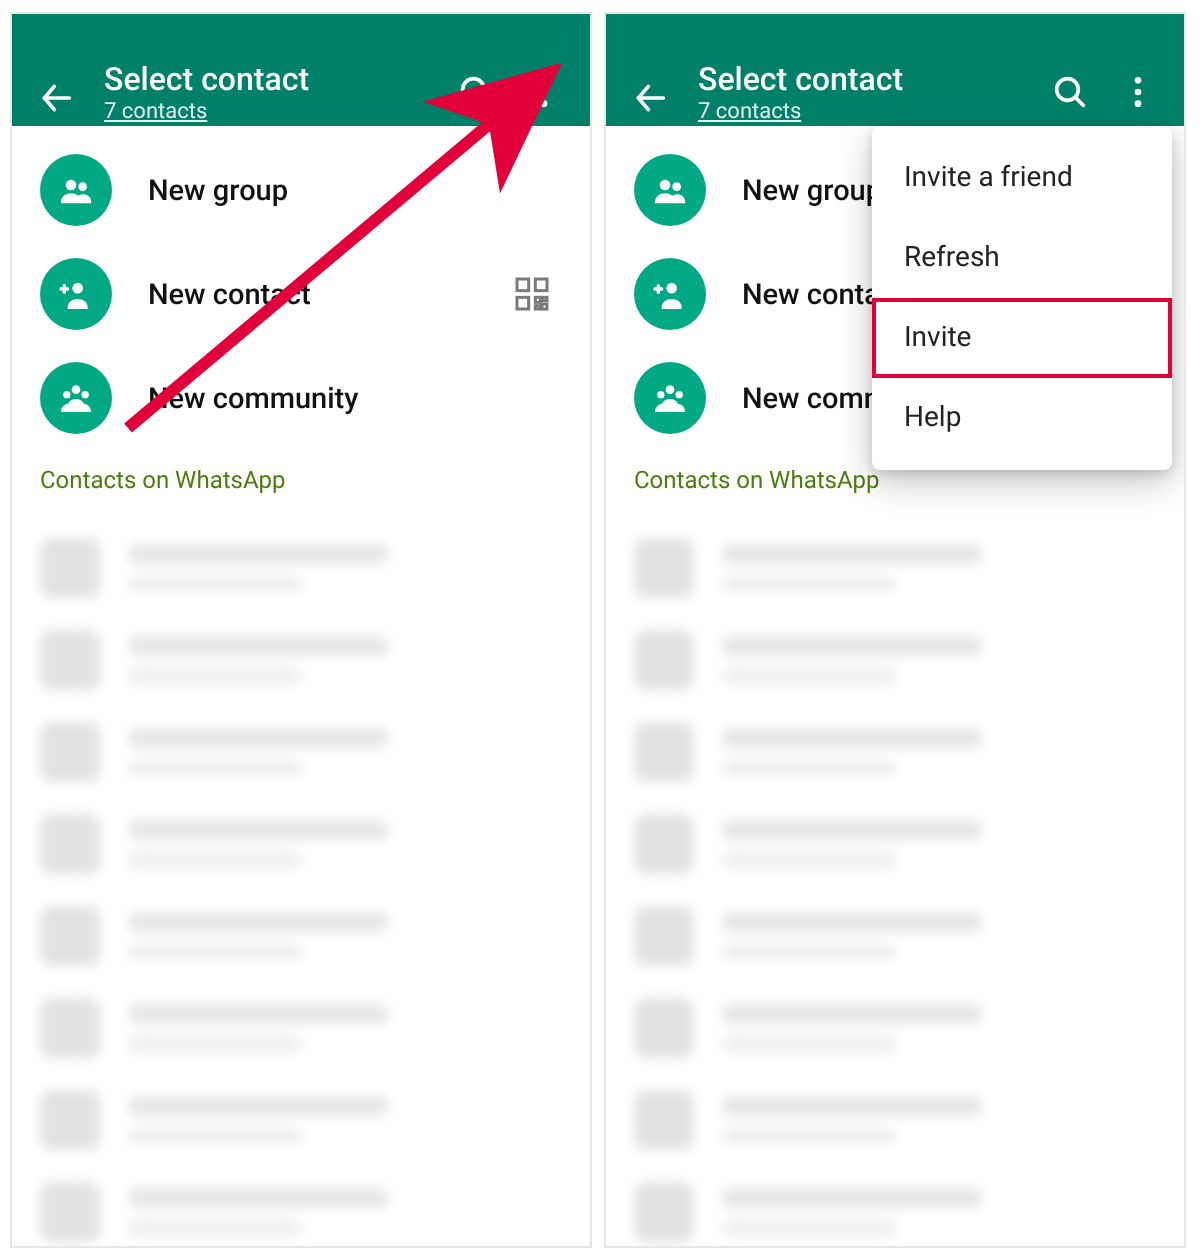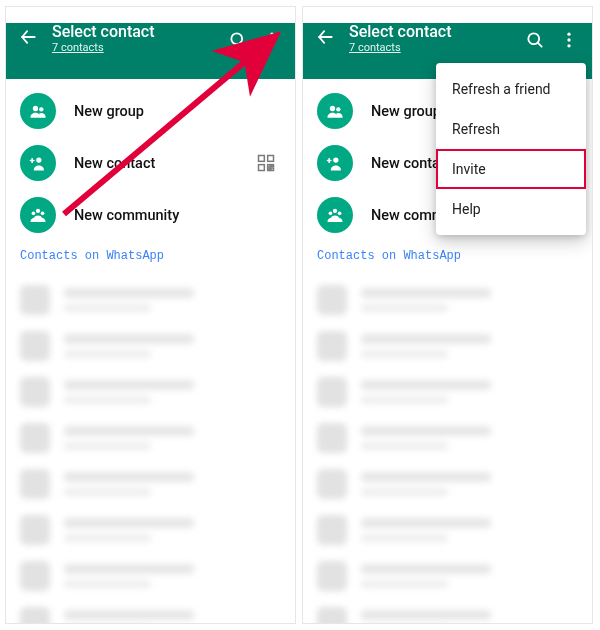--- a/index.html
+++ b/index.html
@@ -16,24 +16,23 @@
     overflow: hidden;
   }
   .frame.left  { left: 5px; }
   .frame.right { left: 302px; }
 
   .appbar {
     background: #008069;
     color: #ffffff;
     height: 56px;
     display: flex;
-    align-items: flex-start;
-    padding: 0 6px 0 8px;
+    align-items: flex-end;
+    padding: 16px 6px 0 8px;
     position: relative;
-    margin-top: 16px;
   }
   .appbar .back { width: 28px; height: 28px; display:flex; align-items:center; justify-content:center; cursor:pointer; }
   .appbar .titles { flex: 1 1 auto; margin-left: 10px; overflow:hidden; }
   .appbar .title { font-size: 16px; font-weight: 500; line-height: 18px; white-space:nowrap; }
   .appbar .subtitle { font-size: 11px; opacity: .9; line-height: 14px; text-decoration: underline; }
   .appbar .iconbtn { width: 34px; height: 34px; display:flex; align-items:center; justify-content:center; cursor:pointer; }
 
   .list { padding: 6px 0 0 0; }
   .row {
     display: flex;
@@ -47,22 +46,21 @@
     background: #00a884;
     display:flex; align-items:center; justify-content:center;
     flex-shrink: 0;
   }
   .row .label { margin-left: 18px; font-size: 14.5px; color: #111; font-weight: 500; flex:1 1 auto; white-space:nowrap; overflow:hidden; text-overflow:ellipsis;}
   .row .trailing { width: 30px; display:flex; align-items:center; justify-content:center; }
 
   .section-header {
     padding: 8px 14px 6px 14px;
     font-size: 12px;
-    color: #3b82f6;
-    font-family: Liberation Mono, monospace;
+    color: #4d7c0f;
   }
 
   .blur-area {
     position: relative;
     padding: 8px 14px;
   }
   .blur-item {
     height: 46px;
     display:flex;
     align-items:center;
@@ -384,18 +382,18 @@
     <div class="blur-item">
         <div class="blur-avatar"></div>
         <div class="blur-lines">
           <div class="blur-line1"></div>
           <div class="blur-line2"></div>
         </div>
       </div>
   </div>
 
   <div class="menu">
-    <div class="menu-item">Refresh a friend</div>
+    <div class="menu-item">Invite a friend</div>
     <div class="menu-item">Refresh</div>
     <div class="menu-item highlight">Invite</div>
     <div class="menu-item">Help</div>
   </div>
 </div>
 
 </body></html>

